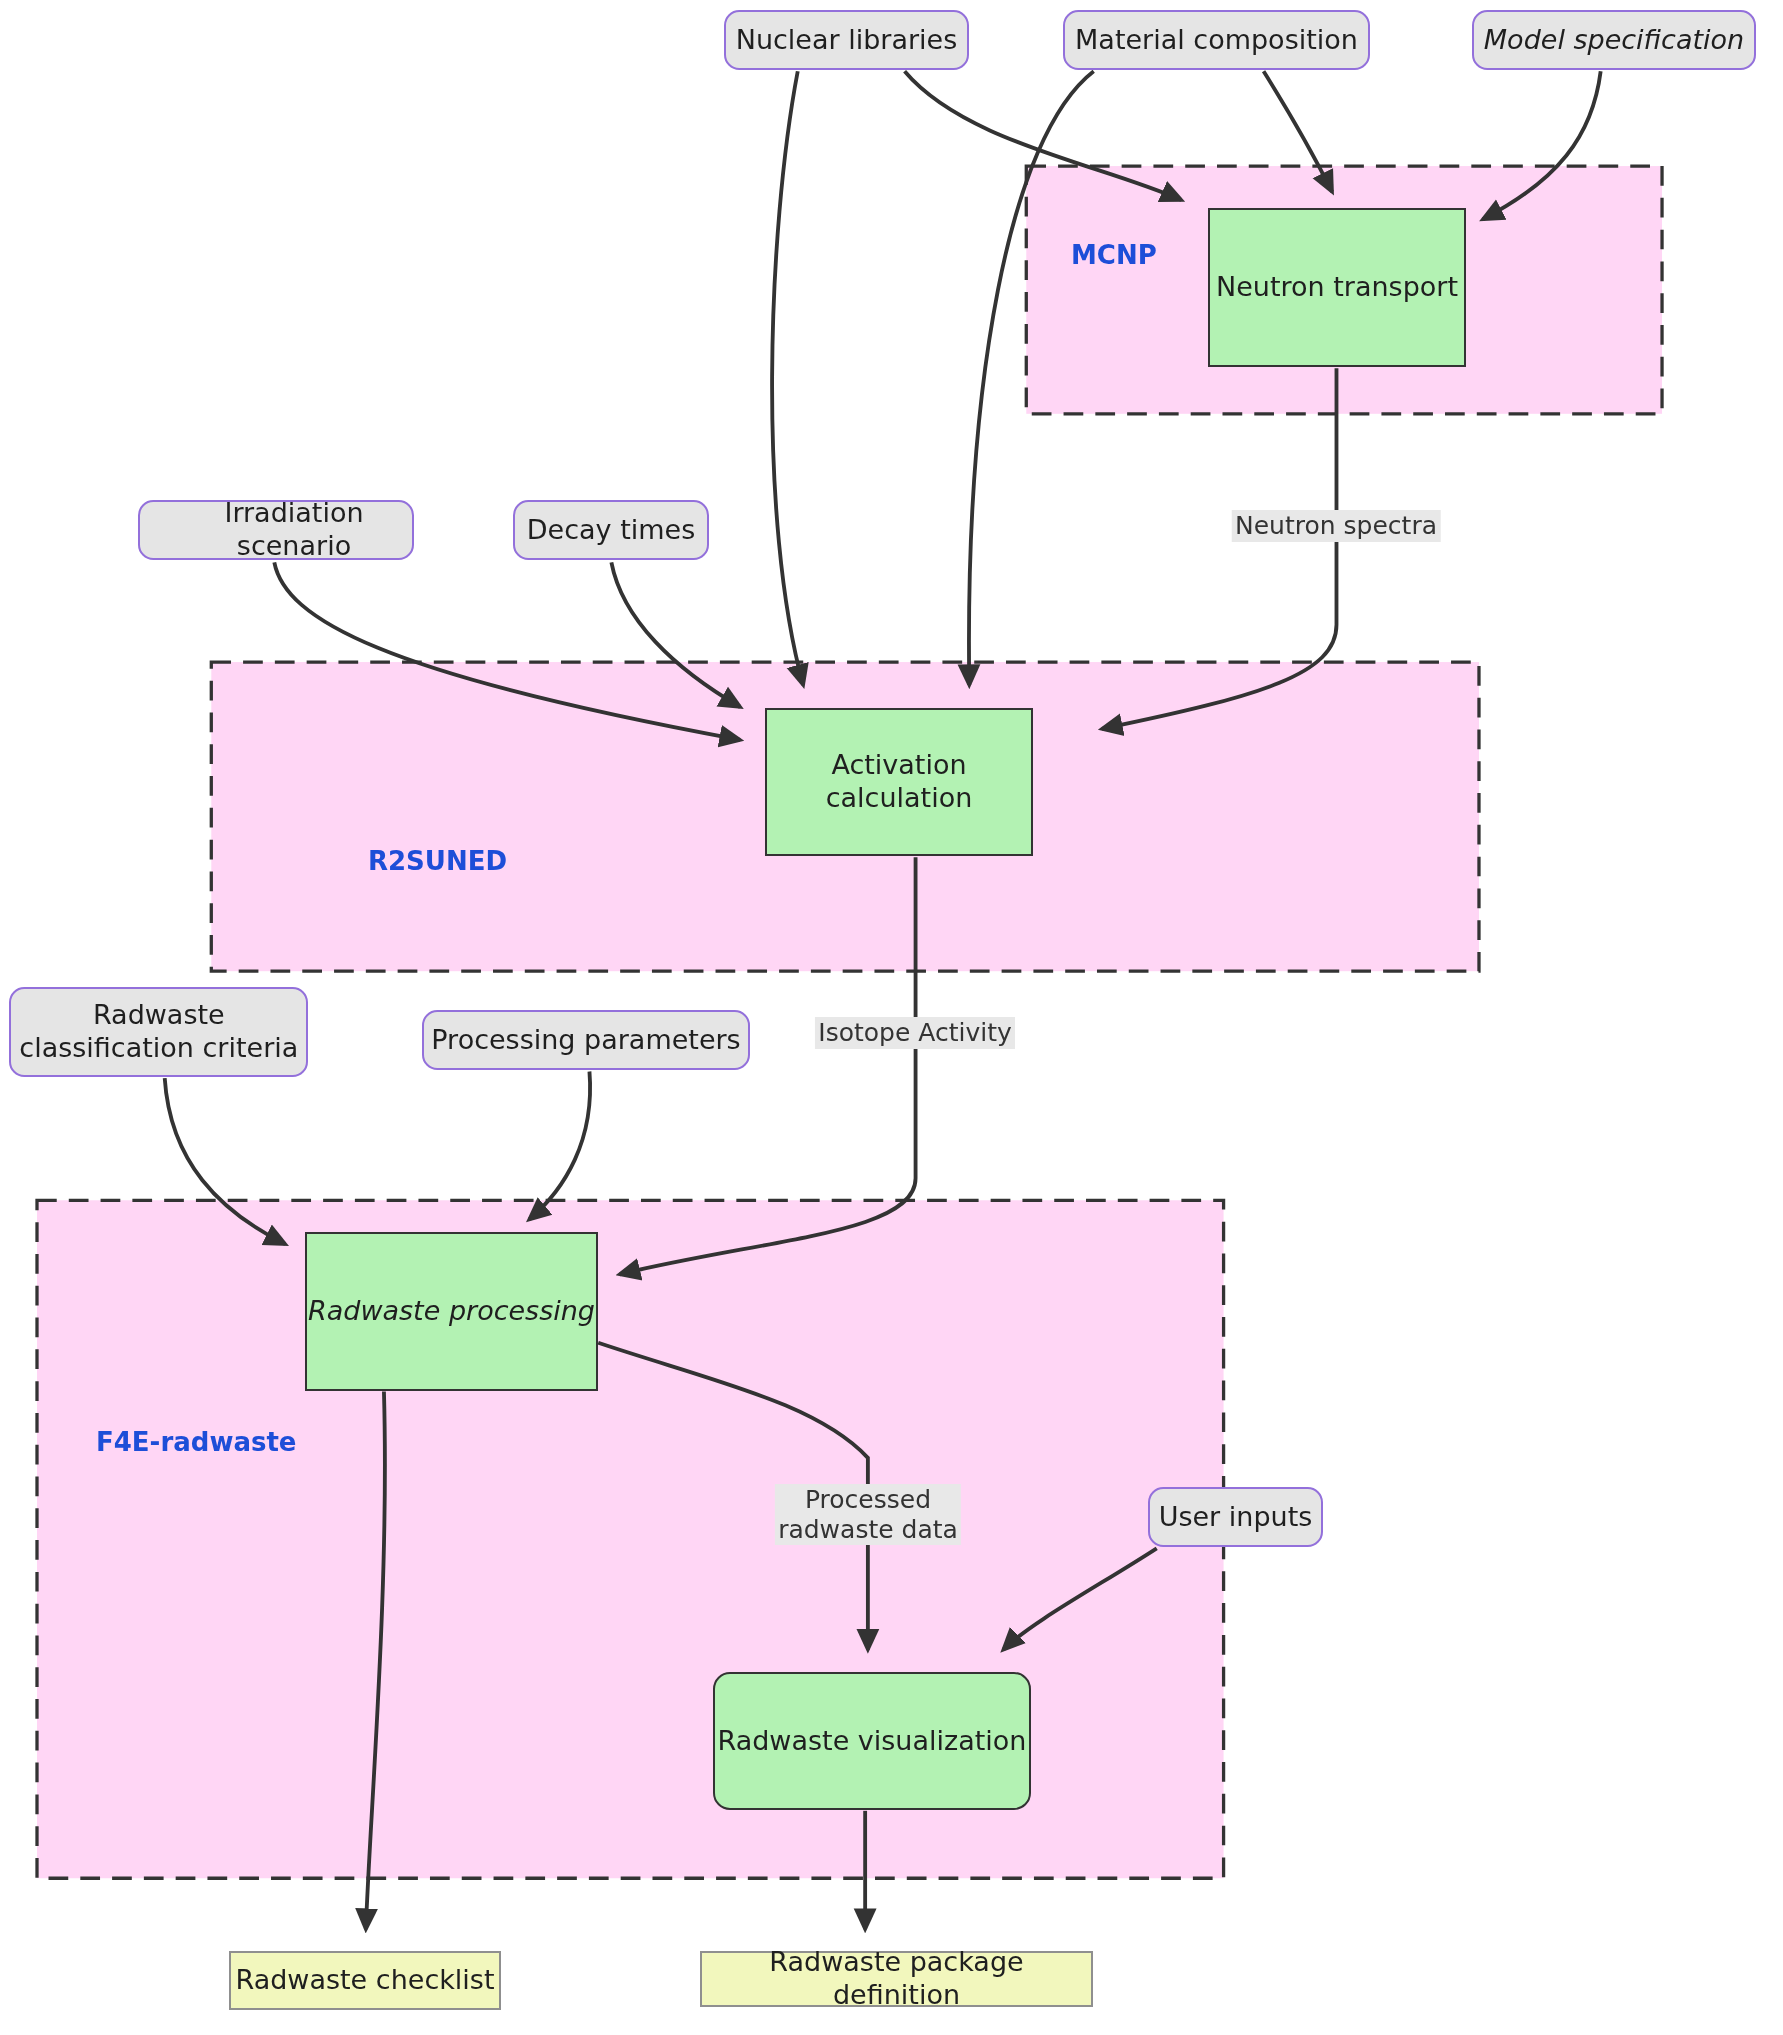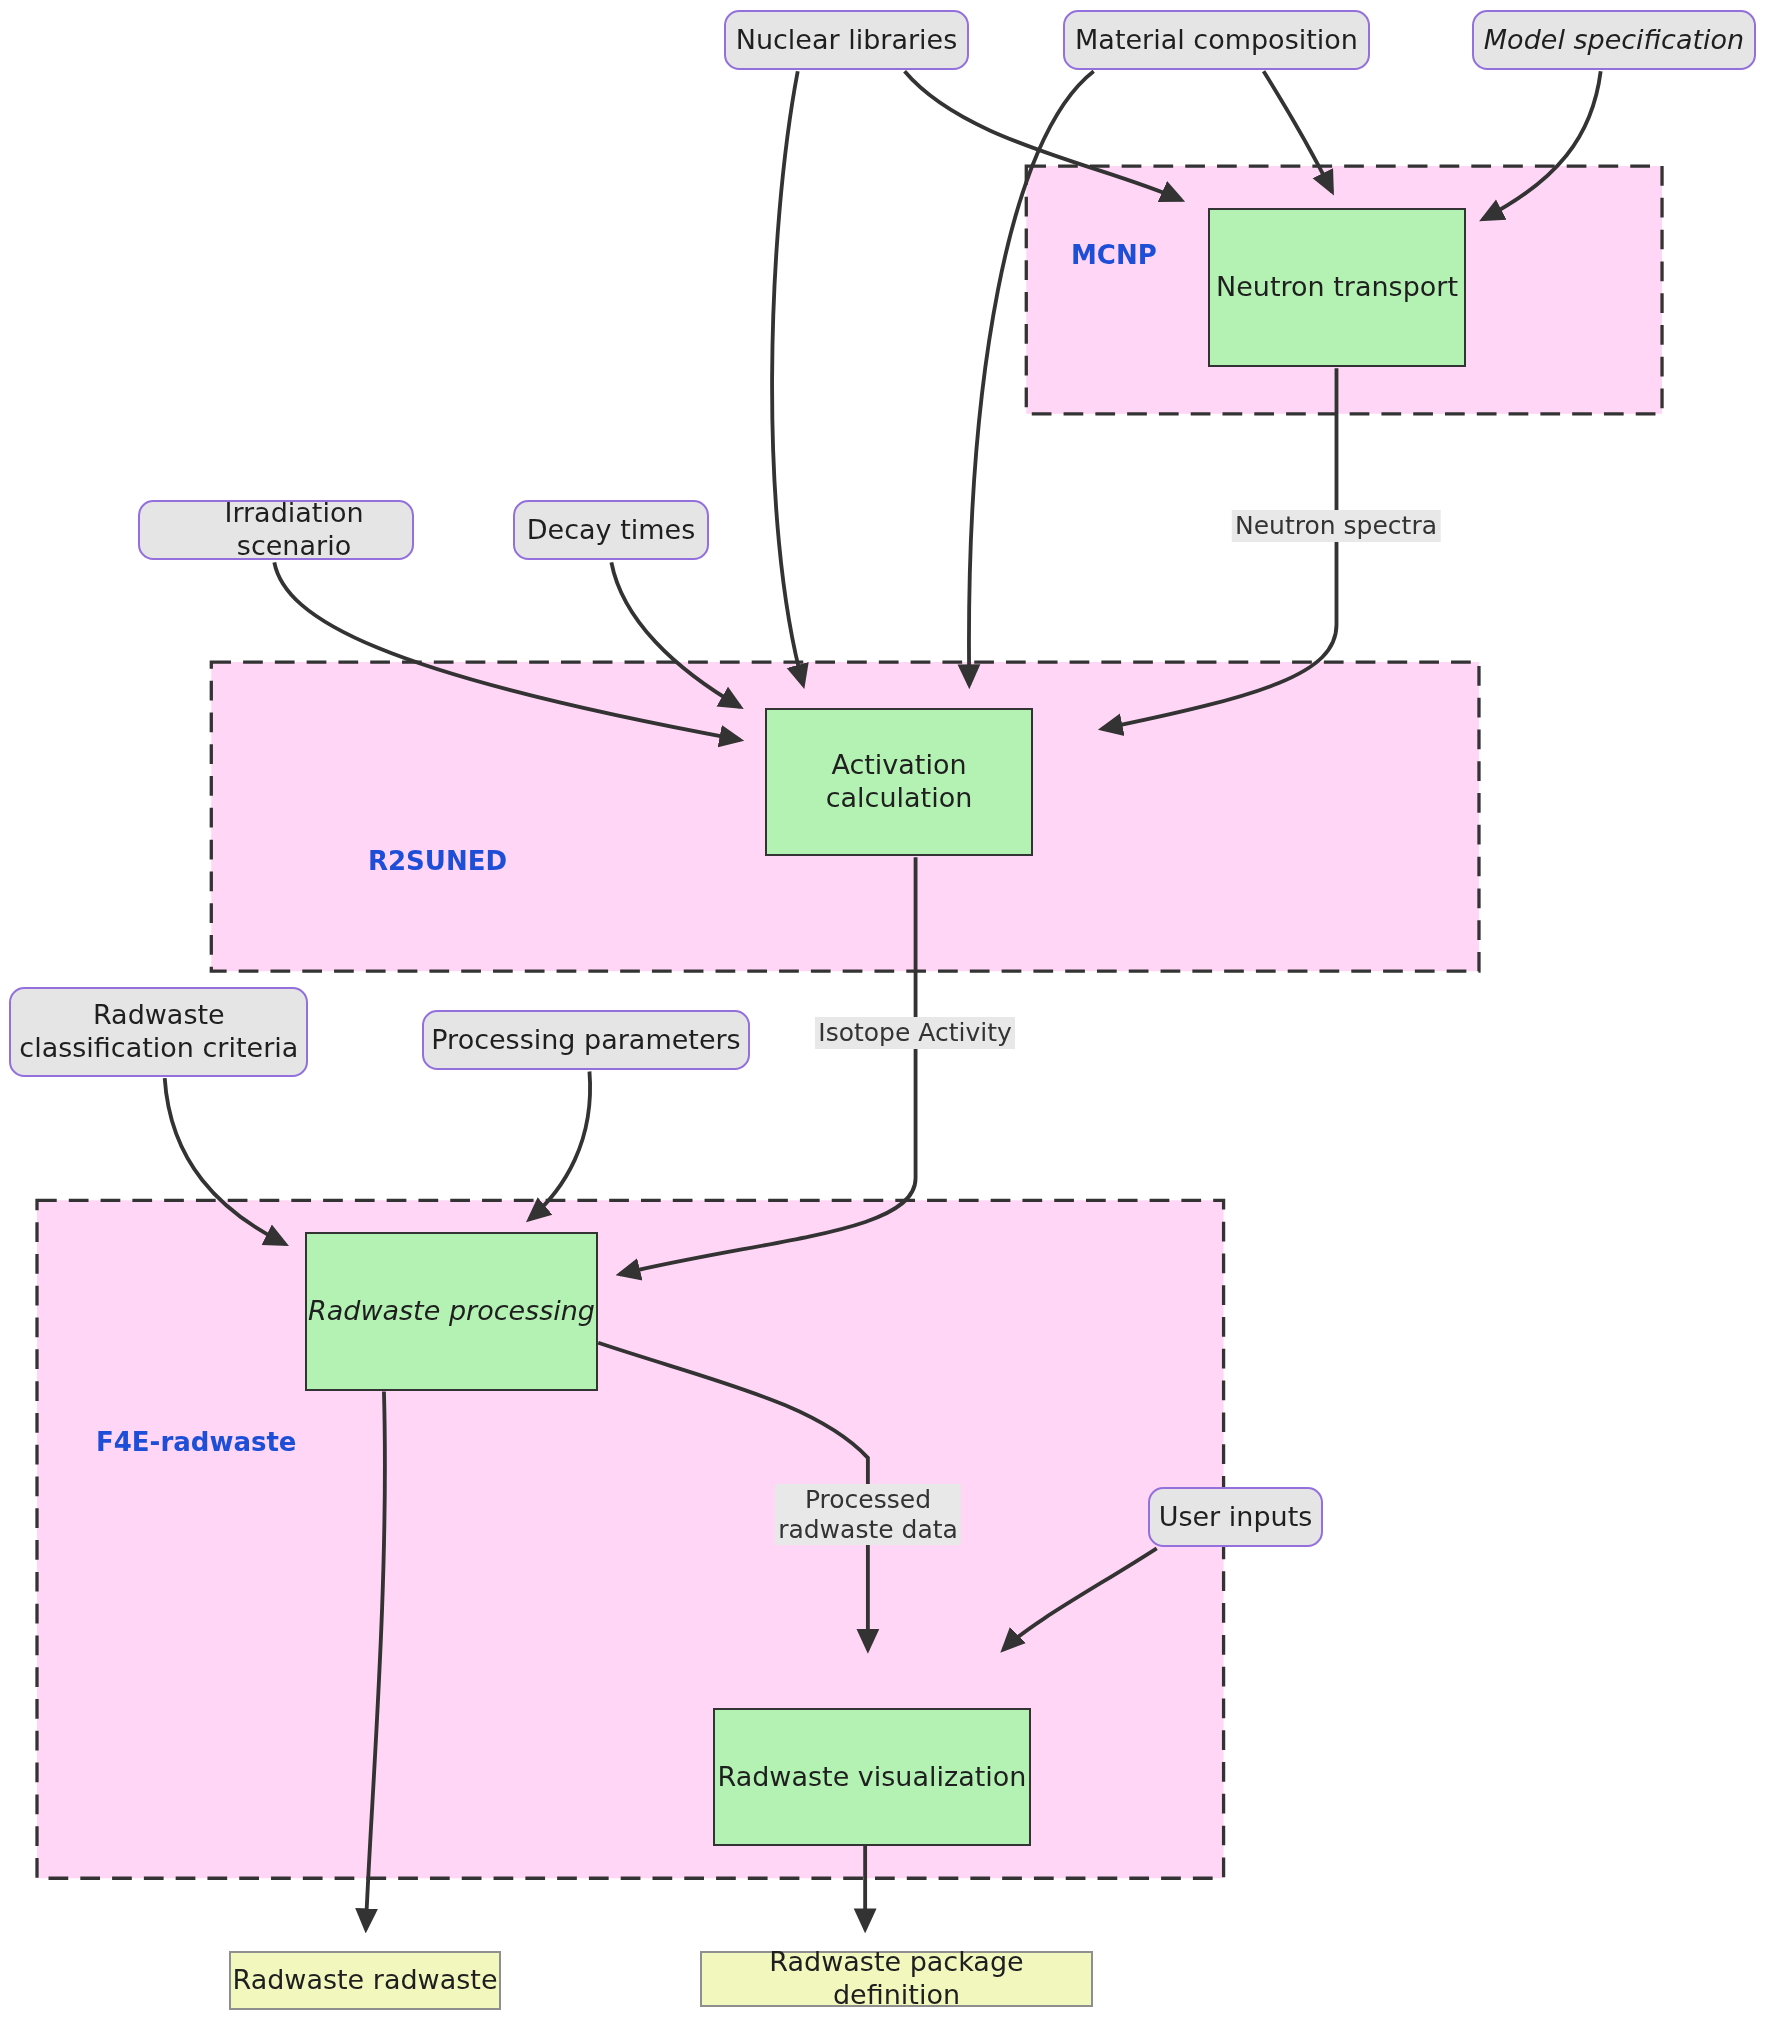--- a/index.html
+++ b/index.html
@@ -160,25 +160,25 @@
       </div>
       <div class="node node-process" style="left: 1208px; top: 208px; width: 258px; height: 159px;">
         <span style="white-space: pre-line;">Neutron transport</span>
       </div>
       <div class="node node-process" style="left: 765px; top: 708px; width: 268px; height: 148px;">
         <span style="white-space: pre-line;">Activation calculation</span>
       </div>
       <div class="node node-process" style="left: 305px; top: 1232px; width: 293px; height: 159px; font-style: italic;">
         <span style="white-space: pre-line;">Radwaste processing</span>
       </div>
-      <div class="node node-process" style="left: 713px; top: 1708px; width: 318px; height: 138px;">
+      <div class="node node-process" style="left: 713px; top: 1672px; width: 318px; height: 138px; border-radius: 17px;">
         <span style="white-space: pre-line;">Radwaste visualization</span>
       </div>
       <div class="node node-output" style="left: 229px; top: 1951px; width: 272px; height: 59px;">
-        <span style="white-space: pre-line;">Radwaste radwaste</span>
+        <span style="white-space: pre-line;">Radwaste checklist</span>
       </div>
       <div class="node node-output" style="left: 700px; top: 1951px; width: 393px; height: 56px;">
         <span style="white-space: pre-line;">Radwaste package definition</span>
       </div>
     </div>
   <div id="subgraph-labels-root">
       <div class="subgraph-label" style="left: 1071px; top: 240px;">MCNP</div>
       <div class="subgraph-label" style="left: 368px; top: 846px;">R2SUNED</div>
       <div class="subgraph-label" style="left: 96px; top: 1427px;">F4E-radwaste</div>
     </div>

